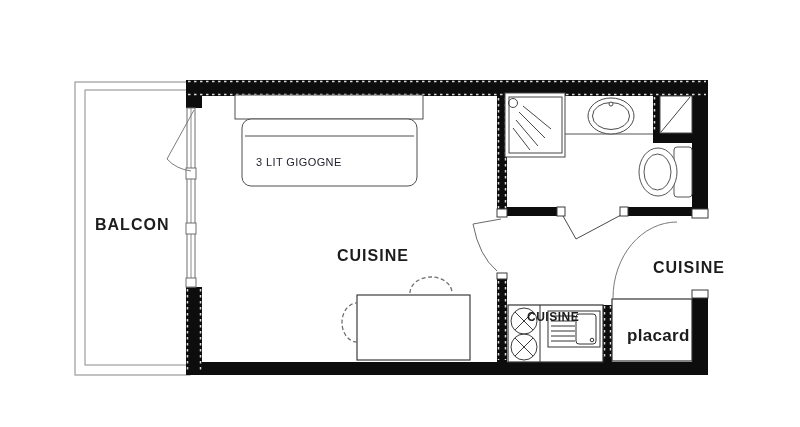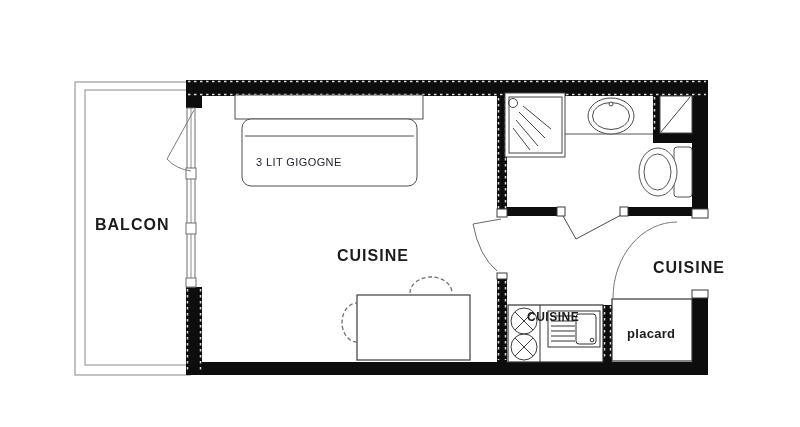--- a/index.html
+++ b/index.html
@@ -7,21 +7,21 @@
     position:relative;width:800px;height:427px;background:#ffffff;
     font-family:"Liberation Sans", sans-serif;overflow:hidden;
   }
   svg.plan{position:absolute;left:0;top:0;width:800px;height:427px;}
   .lbl{
     position:absolute;color:#1c1c1c;white-space:nowrap;line-height:1;
     -webkit-user-select:none;user-select:none;
   }
   .lbl-big{font-size:16px;font-weight:bold;letter-spacing:1px;}
   .lbl-mid{font-size:12px;font-weight:bold;letter-spacing:0.5px;margin-top:28px;}
-  .lbl-small{font-size:13px;font-weight:600;letter-spacing:0.3px;}
+  .lbl-small{font-size:17px;font-weight:600;letter-spacing:0.3px;}
   .lbl-bed{font-size:11px;font-weight:500;color:#23232e;letter-spacing:0.4px;}
 </style>
 </head>
 <body>
 
 <div class="stage">
 
   <svg class="plan" viewBox="0 0 800 427">
 
     <g>

